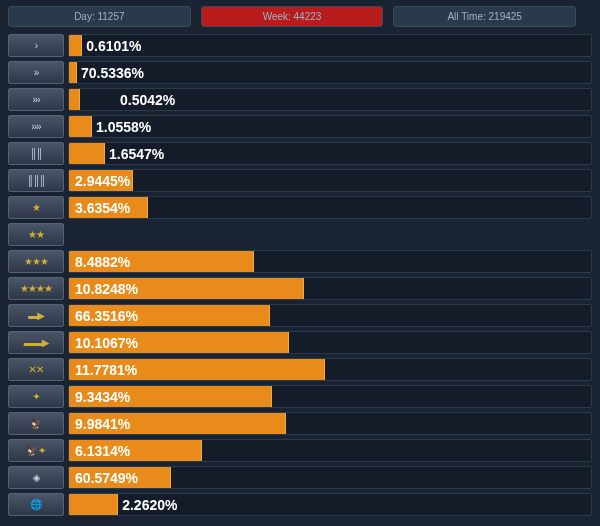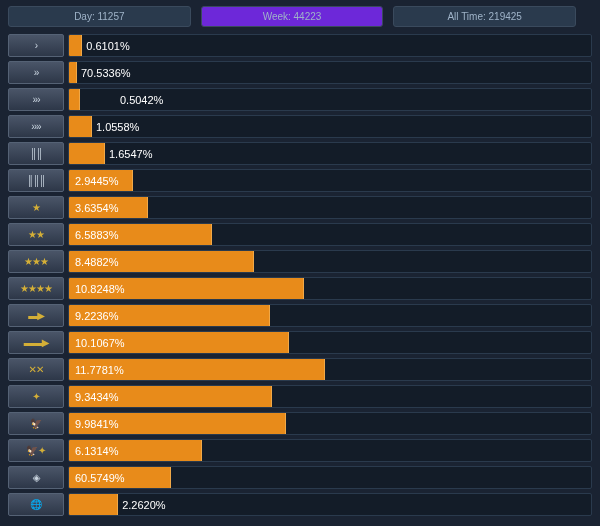--- a/index.html
+++ b/index.html
@@ -23,21 +23,21 @@
     background: #2a3a4d;
     border: 1px solid #3a4a5d;
     border-radius: 3px;
     text-align: center;
     padding: 4px 0;
     font-size: 10px;
     color: #9fb3c8;
     cursor: pointer;
   }
   .tab.active {
-    background: #6d28d9;
+    background: #b91c1c;
     border-color: #3a4a5d;
   }
   .rows {
     padding: 2px 8px 6px 8px;
   }
   .row {
     display: flex;
     align-items: center;
     height: 25px;
     margin-bottom: 2px;
@@ -78,24 +78,25 @@
     position: relative;
   }
   .bar-label {
     position: absolute;
     left: 0;
     top: 0;
     height: 100%;
     display: flex;
     align-items: center;
     padding-left: 6px;
-    font-size: 11px;
+    font-size: 14px;
     color: #fff;
     white-space: nowrap;
     z-index: 2;
+    font-weight: bold;
   }
 </style>
 </head>
 <body>
 
 <div class="tabs">
   <div class="tab">Day: 11257</div>
   <div class="tab active">Week: 44223</div>
   <div class="tab">All Time: 219425</div>
 </div>
@@ -161,24 +162,20 @@
       </div>
       <div class="bar-track">
         <div class="bar-fill" style="width: 15.1475%;"></div>
         <span class="bar-label">3.6354%</span>
       </div>
     </div>
     <div class="row">
       <div class="rank-badge">
         <span class="rank-icon gold">★★</span>
       </div>
-      <div class="bar-track">
-        <div class="bar-fill" style="width: 27.4512%;"></div>
-        <span class="bar-label">6.5883%</span>
-      </div>
     </div>
     <div class="row">
       <div class="rank-badge">
         <span class="rank-icon gold">★★★</span>
       </div>
       <div class="bar-track">
         <div class="bar-fill" style="width: 35.3675%;"></div>
         <span class="bar-label">8.4882%</span>
       </div>
     </div>
@@ -190,21 +187,21 @@
         <div class="bar-fill" style="width: 45.1033%;"></div>
         <span class="bar-label">10.8248%</span>
       </div>
     </div>
     <div class="row">
       <div class="rank-badge">
         <span class="rank-icon gold">▬▶</span>
       </div>
       <div class="bar-track">
         <div class="bar-fill" style="width: 38.4317%;"></div>
-        <span class="bar-label">9.2236%</span>
+        <span class="bar-label">66.3516%</span>
       </div>
     </div>
     <div class="row">
       <div class="rank-badge">
         <span class="rank-icon gold">▬▬▶</span>
       </div>
       <div class="bar-track">
         <div class="bar-fill" style="width: 42.1112%;"></div>
         <span class="bar-label">10.1067%</span>
       </div>

